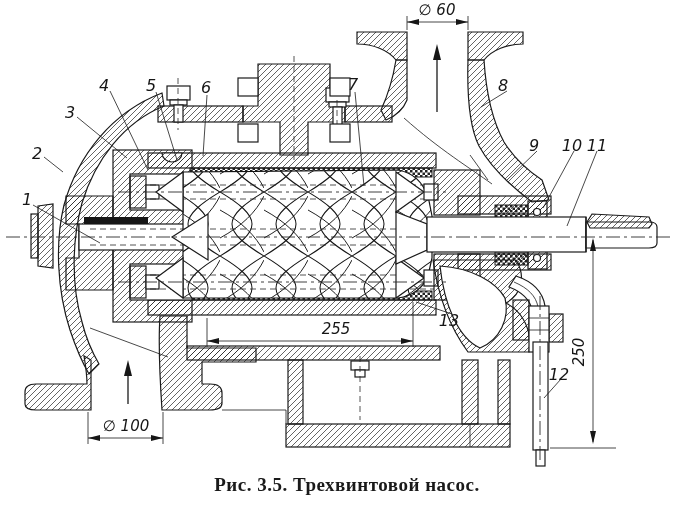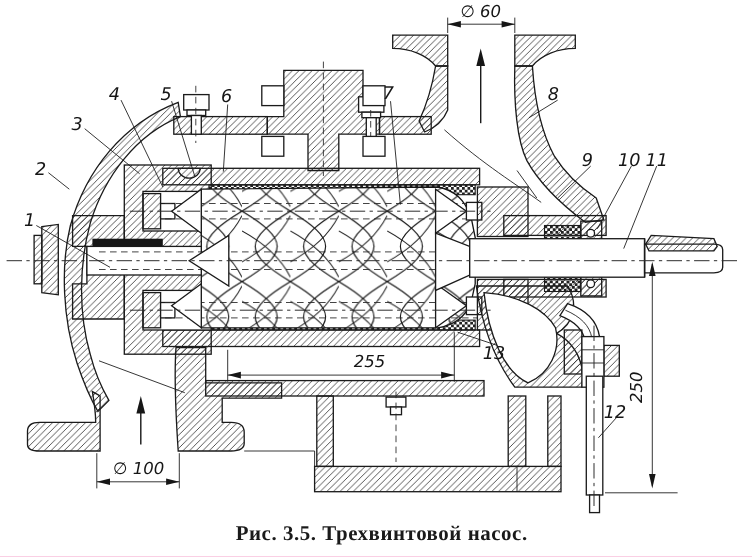--- a/index.html
+++ b/index.html
@@ -1,16 +1,16 @@
 <!DOCTYPE html>
 <html><head>
 <meta charset="utf-8">
 <style>
   html,body{margin:0;padding:0;background:#fff;}
-  .stage{position:relative;width:684px;height:506px;background:#ec4899;overflow:hidden;}
+  .stage{position:relative;width:684px;height:506px;background:#fde047;overflow:hidden;}
   svg{display:block;}
   .lbl{font:italic 16px "DejaVu Sans", sans-serif;fill:#161616;}
   .dim{font:italic 15px "DejaVu Sans", sans-serif;fill:#161616;}
   .cap{font:bold 19px "Liberation Serif", serif;fill:#1a1a1a;letter-spacing:.5px;}
   .ol{stroke:#1b1b1b;stroke-width:1.3;fill:none;}
   .thin{stroke:#1b1b1b;stroke-width:.8;fill:none;}
   .cl{stroke:#2a2a2a;stroke-width:.9;fill:none;stroke-dasharray:14 4 3 4;}
   .dash{stroke:#2a2a2a;stroke-width:.8;fill:none;stroke-dasharray:6 4;}
   .hat{fill:url(#h);stroke:#1b1b1b;stroke-width:1.2;}
   .ckr{fill:url(#ck);stroke:#1b1b1b;stroke-width:1;}

